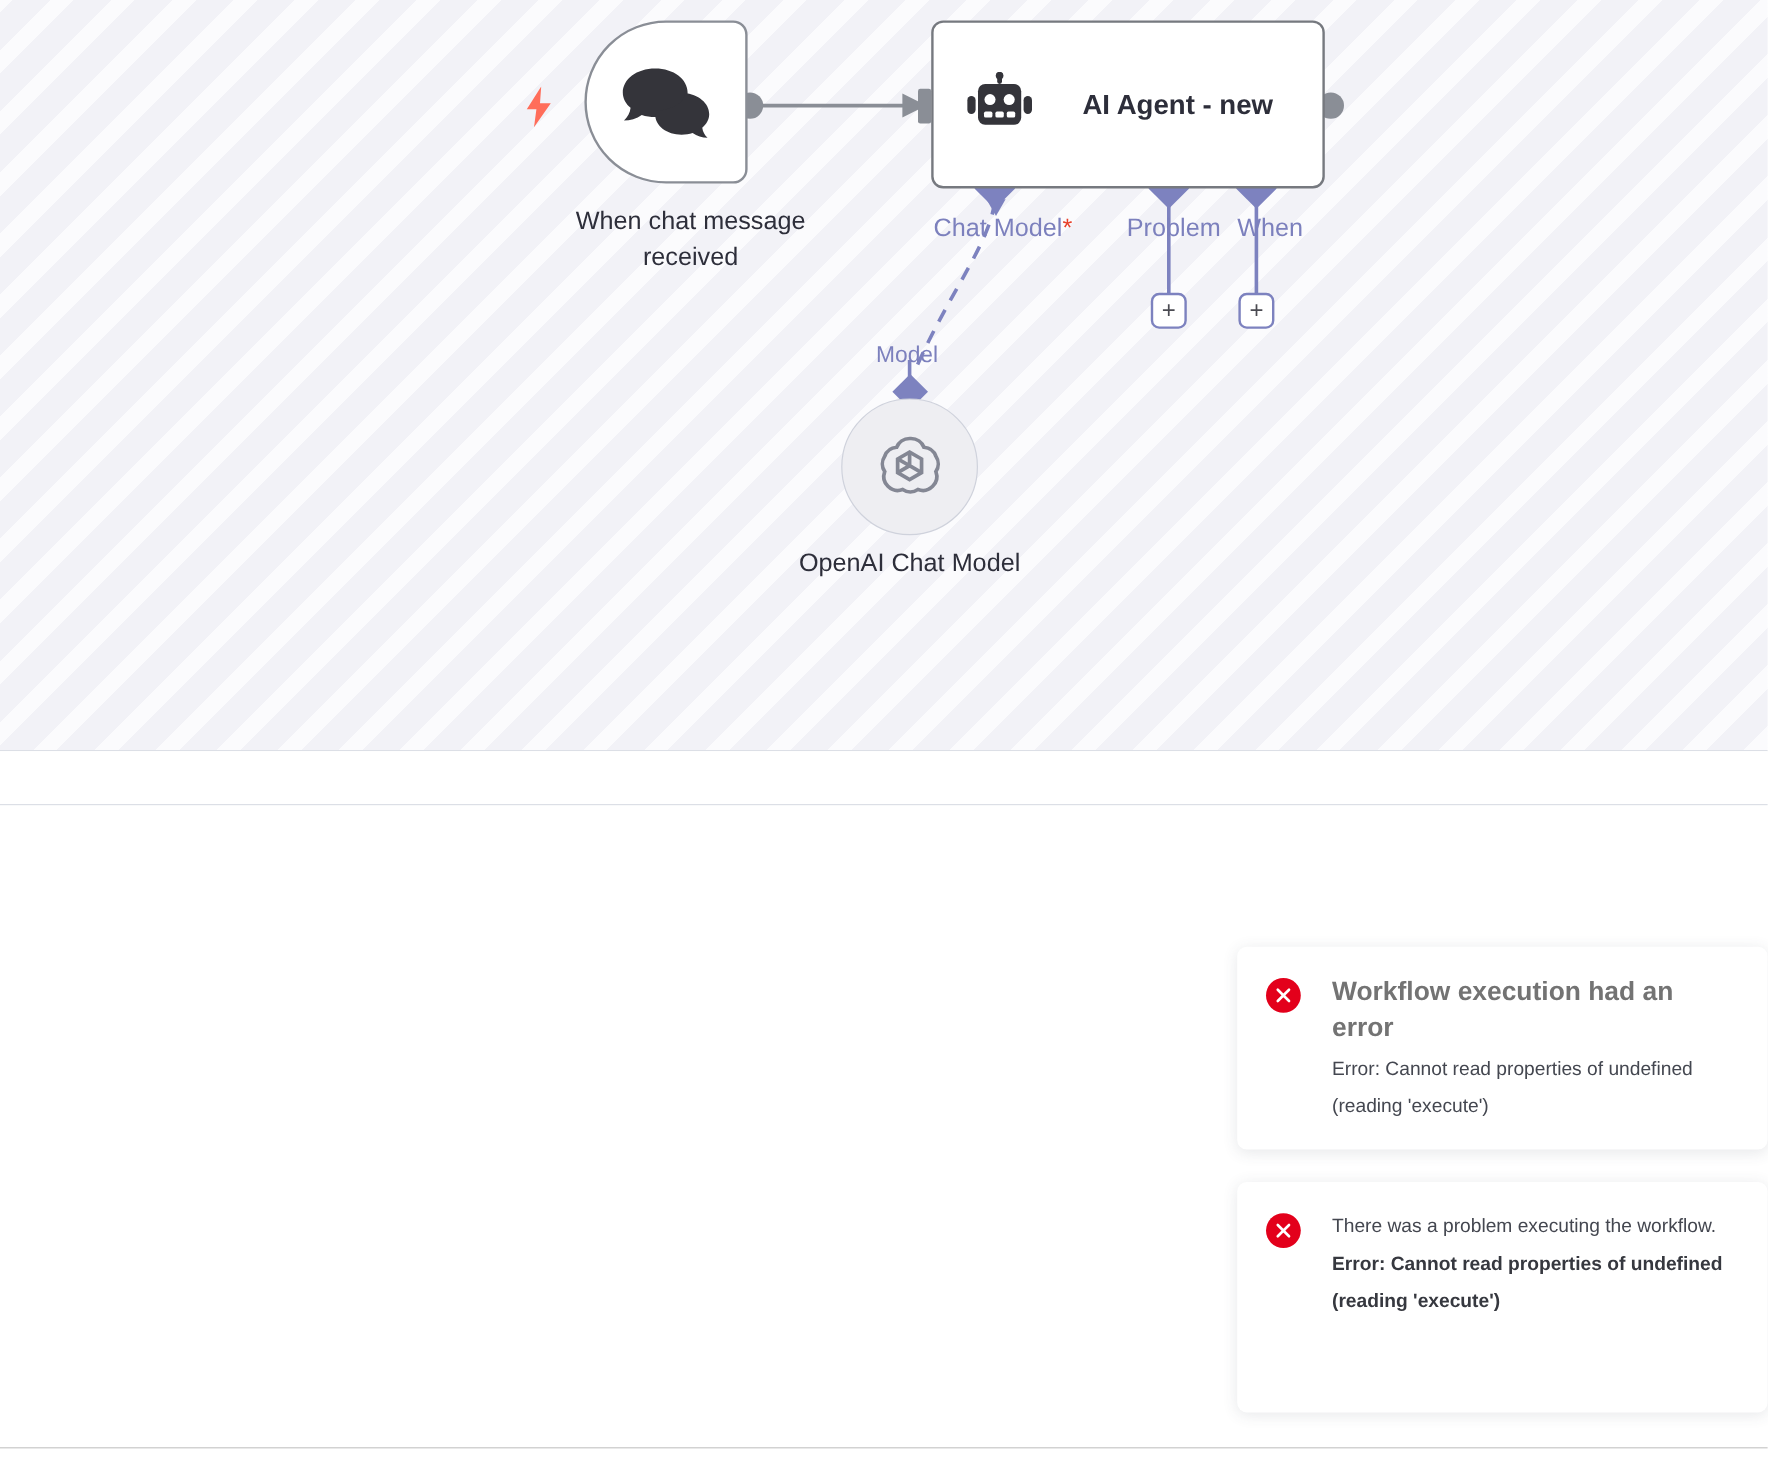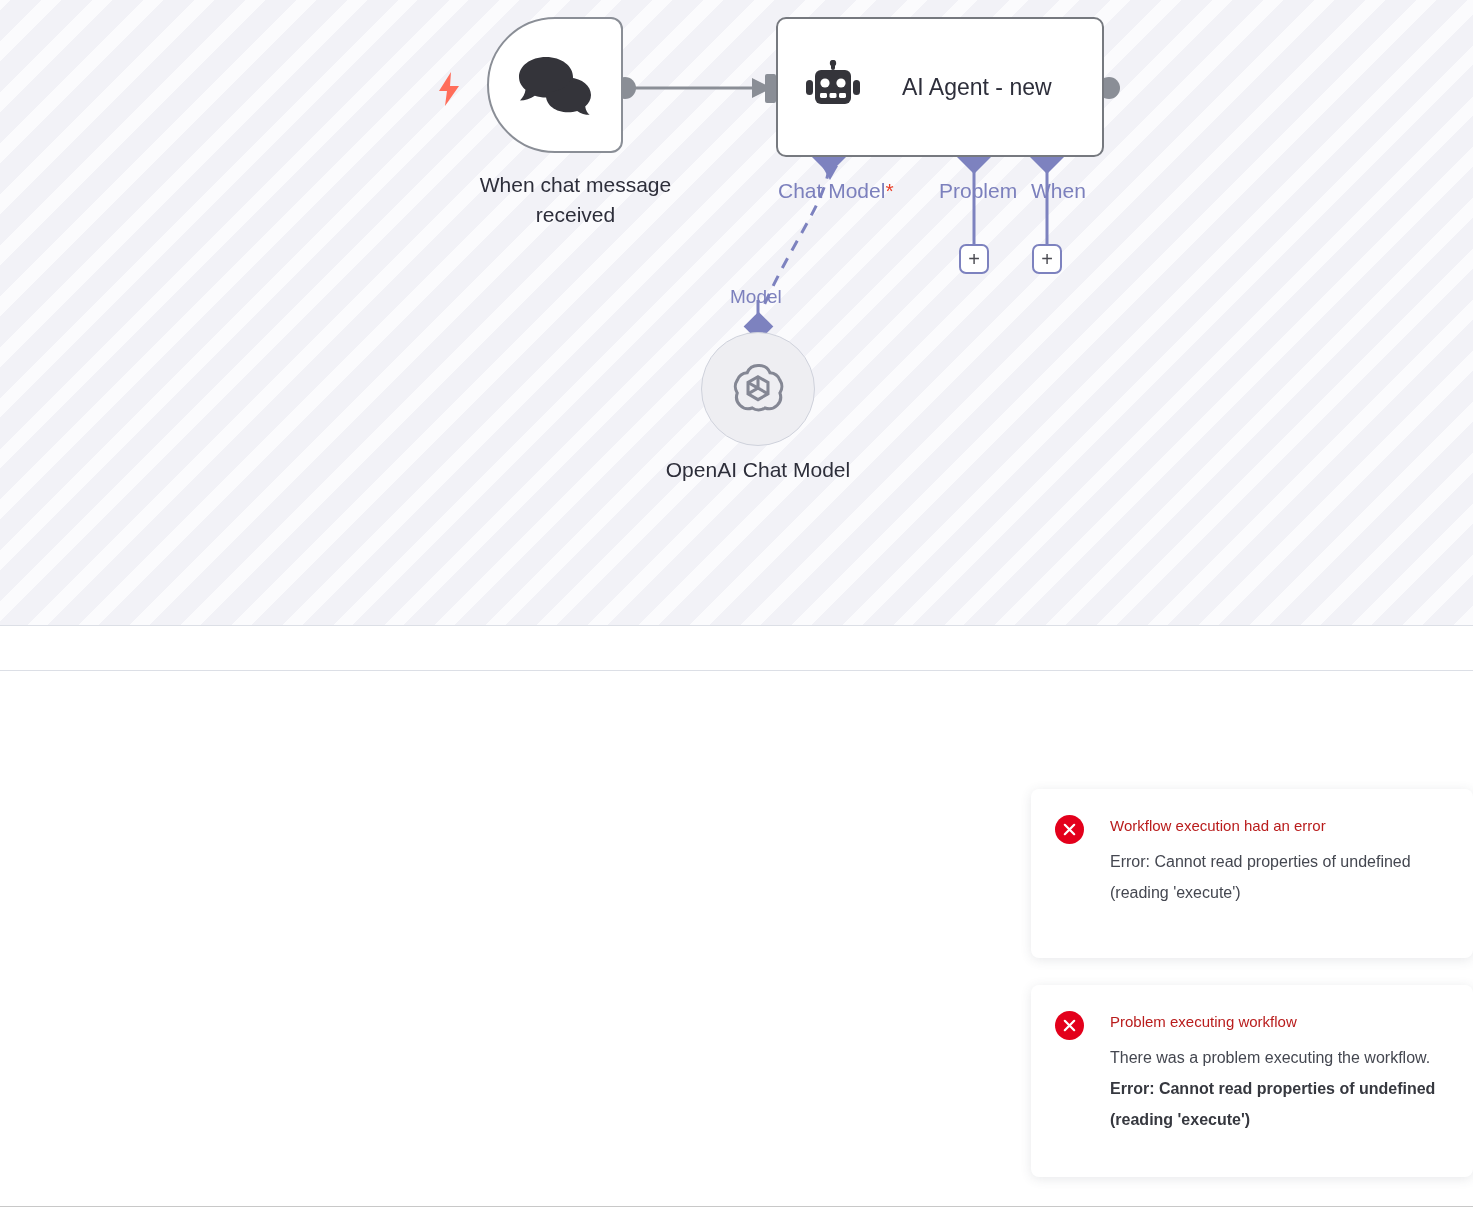--- a/index.html
+++ b/index.html
@@ -88,20 +88,21 @@
     box-sizing: border-box;
     display: flex;
     align-items: center;
     padding-left: 28px;
   }
   #agent-title {
     font-size: 23px;
     color: #2d2e3a;
     margin-left: 42px;
     white-space: nowrap;
+    font-weight: bold;
   }
 
   
   .port-label {
     position: absolute;
     font-size: 21px;
     color: #7c80bd;
     white-space: nowrap;
   }
   .port-label .req {
@@ -206,23 +207,23 @@
     display: flex;
     align-items: center;
     justify-content: center;
     margin-top: 4px;
   }
   .toast-body {
     margin-left: 26px;
     flex: 1 1 auto;
   }
   .toast-title {
-    font-size: 15px;
-    font-weight: normal;
-    color: #b91c1c;
+    font-size: 22px;
+    font-weight: bold;
+    color: #737373;
     line-height: 30px;
     margin: 0 0 5px 0;
   }
   .toast-text {
     font-size: 16px;
     color: #444750;
     line-height: 31px;
     margin: 0;
   }
   .toast-text.bold {
@@ -328,17 +329,16 @@
   </div>
 </div>
 
 <div class="toast" id="toast-2">
   <div class="toast-icon">
     <svg width="13" height="13" viewBox="0 0 13 13" xmlns="http://www.w3.org/2000/svg">
       <path d="M1.8 1.8 L11.2 11.2 M11.2 1.8 L1.8 11.2" stroke="#ffffff" stroke-width="2.2" stroke-linecap="round"></path>
     </svg>
   </div>
   <div class="toast-body">
-    <p class="toast-title">Problem executing workflow</p>
     <p class="toast-text">There was a problem executing the workflow.</p>
     <p class="toast-text bold">Error: Cannot read properties of undefined (reading 'execute')</p>
   </div>
 </div>
 
 </body></html>

